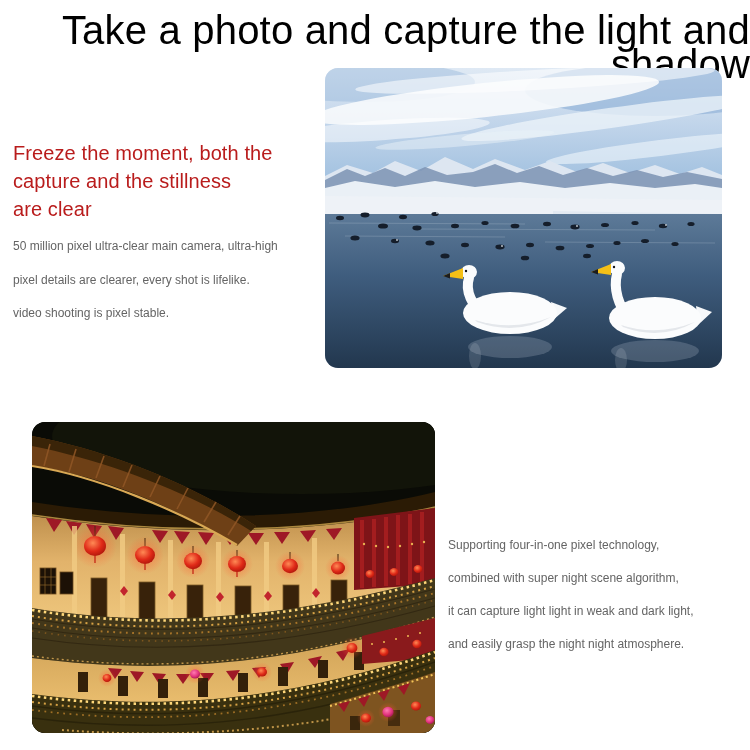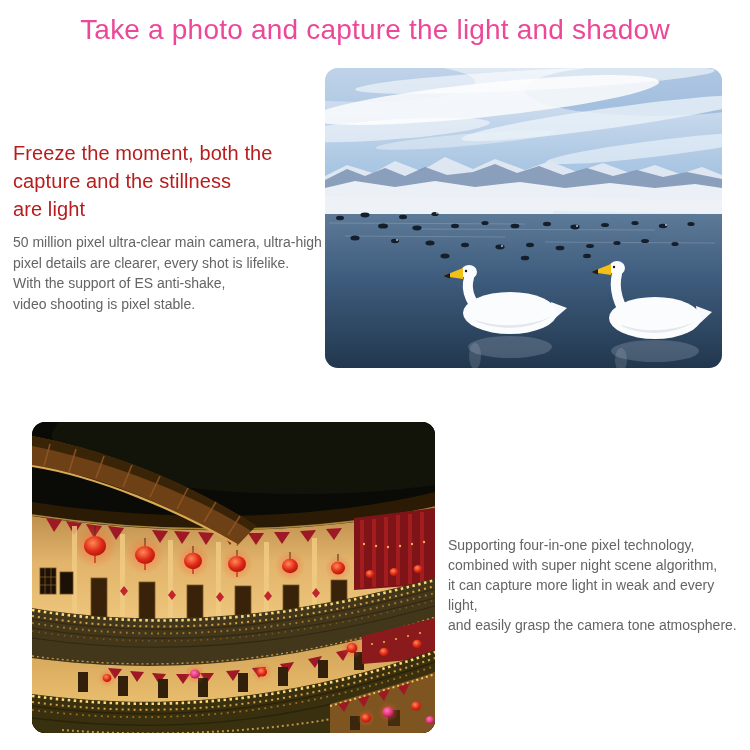--- a/index.html
+++ b/index.html
@@ -2,31 +2,31 @@
 <html><head>
 <meta charset="utf-8">
 <style>
   html,body{margin:0;padding:0;background:#ffffff;}
   .canvas{
     position:relative;width:750px;height:750px;background:#ffffff;overflow:hidden;
     font-family:"Liberation Sans", sans-serif;
   }
   .page-title{
     position:absolute;left:0;top:13px;width:750px;height:34px;line-height:34px;
-    text-align:center;font-size:28px;font-weight:400;color:#ec4899;letter-spacing:0.2px;
+    text-align:right;font-size:40px;font-weight:400;color:#000000;letter-spacing:0.2px;
   }
   .photo{
     position:absolute;border-radius:13px;overflow:hidden;background:#dfe7ef;
   }
   .photo svg{display:block;width:100%;height:100%;}
   .photo-swan{left:325px;top:68px;width:397px;height:300px;}
   .photo-tulou{left:32px;top:422px;width:403px;height:311px;background:#0a0b06;}
   .tb{position:absolute;}
   .tb .hline{font-size:20px;line-height:28px;font-weight:400;color:#b91c1c;letter-spacing:0.1px;}
-  .tb .bline{font-size:14px;line-height:20.5px;font-weight:400;color:#646464;}
+  .tb .bline{font-size:12px;line-height:20.5px;font-weight:400;color:#646464;margin-top:13px;}
   .tb-left{left:13px;top:139px;width:330px;}
   .tb-left .body{margin-top:9px;}
   .tb-right{left:448px;top:522px;width:290px;}
   .tb-right .bline{line-height:20px;}
   .tb-right .body{margin-top:13px;}
 </style>
 </head>
 <body>
 
 <div class="canvas">
@@ -152,26 +152,25 @@
         <polygon points="273,201 266,204 273,206.5" fill="#1d1d1d"></polygon>
         <circle cx="289" cy="199" r="1.2" fill="#14141a"></circle>
       </g>
     </svg>
   </div>
 
   <div class="tb tb-left">
     <div>
       <div class="hline">Freeze the moment, both the</div>
       <div class="hline">capture and the stillness</div>
-      <div class="hline">are light</div>
+      <div class="hline">are clear</div>
     </div>
     <div class="body">
       <div class="bline">50 million pixel ultra-clear main camera, ultra-high</div>
       <div class="bline">pixel details are clearer, every shot is lifelike.</div>
-      <div class="bline">With the support of ES anti-shake,</div>
       <div class="bline">video shooting is pixel stable.</div>
     </div>
   </div>
 
   <div class="photo photo-tulou">
     <svg viewBox="0 0 403 311" preserveAspectRatio="none">
       <defs>
         <linearGradient id="wall1" x1="0" y1="0" x2="0" y2="1">
           <stop offset="0" stop-color="#b98a48"></stop>
           <stop offset="0.45" stop-color="#e2b36b"></stop>
@@ -407,18 +406,18 @@
         <ellipse cx="384" cy="284" rx="5" ry="4.6" fill="url(#lant)"></ellipse>
         <ellipse cx="398" cy="298" rx="4.4" ry="4" fill="url(#lantp)"></ellipse>
       </g>
     </svg>
   </div>
 
   <div class="tb tb-right">
     <div class="body">
       <div class="bline">Supporting four-in-one pixel technology,</div>
       <div class="bline">combined with super night scene algorithm,</div>
-      <div class="bline">it can capture more light in weak and every light,</div>
-      <div class="bline">and easily grasp the camera tone atmosphere.</div>
+      <div class="bline">it can capture light light in weak and dark light,</div>
+      <div class="bline">and easily grasp the night night atmosphere.</div>
     </div>
   </div>
 
 </div>
 
 </body></html>

